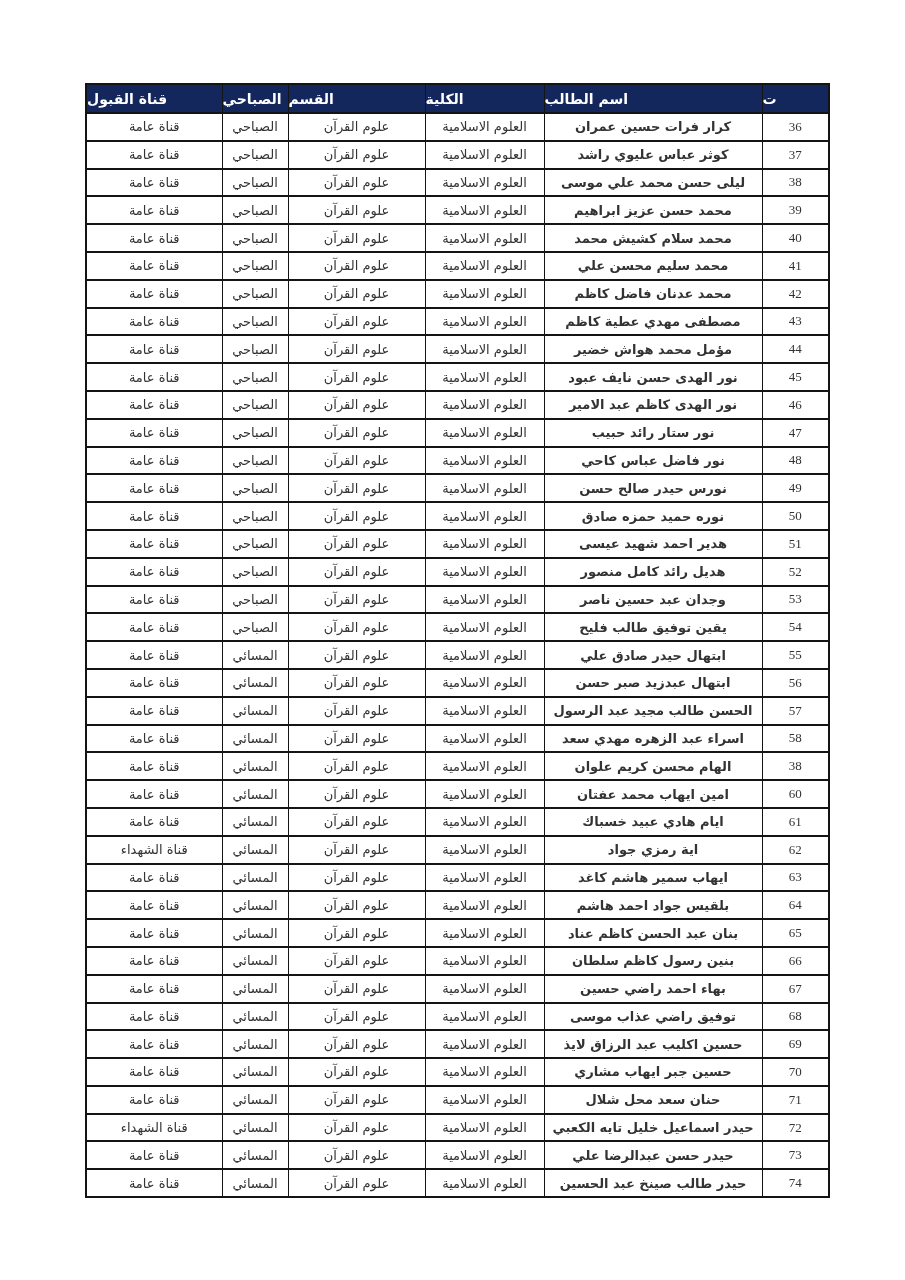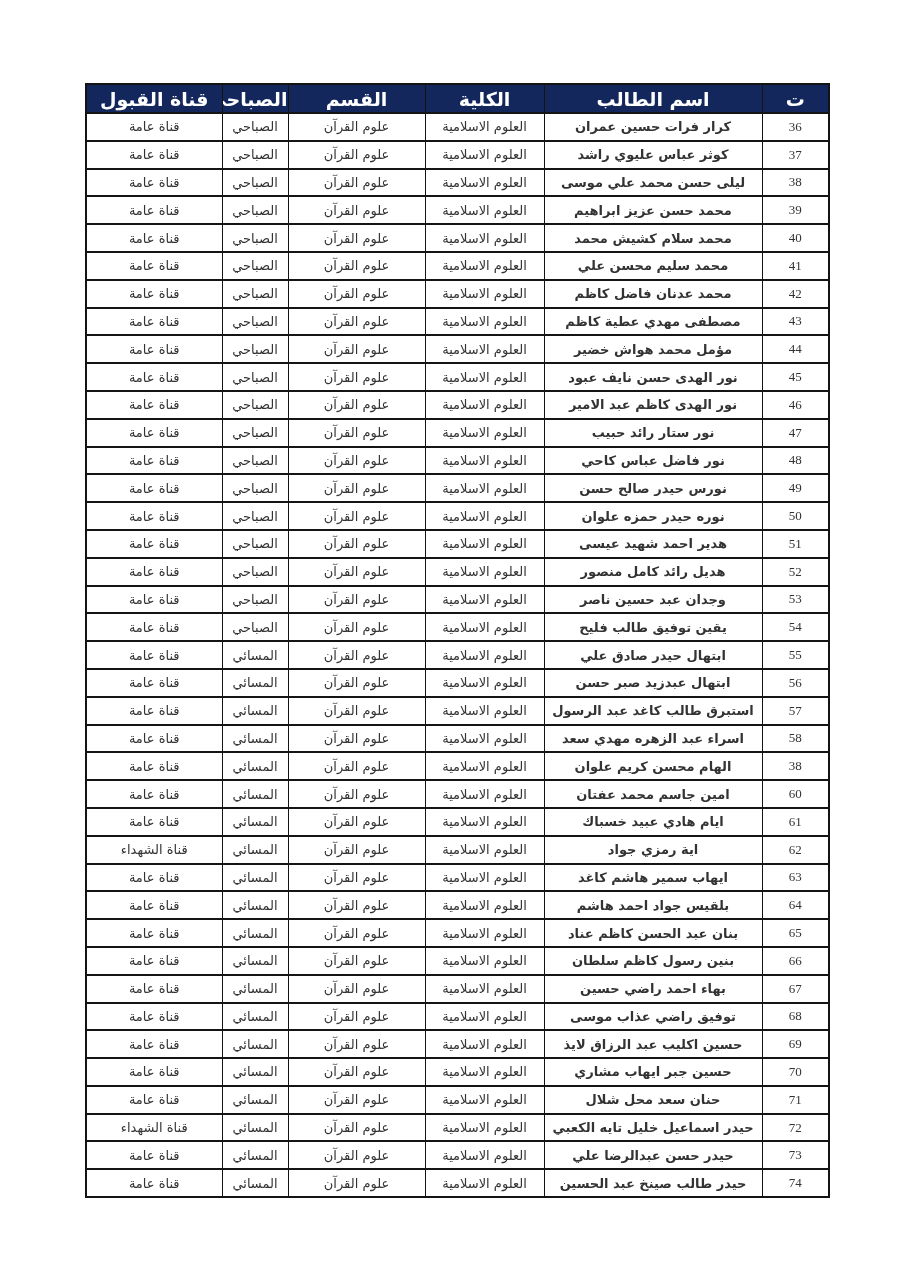--- a/index.html
+++ b/index.html
@@ -31,23 +31,23 @@
     border-top-width: 2px;
     border-bottom-width: 2px;
     overflow: hidden;
     white-space: nowrap;
     padding: 0;
   }
   table.doc-table th {
     background: var(--header-bg, #14275d);
     color: var(--header-text, #ffffff);
     font-weight: bold;
-    font-size: 19px;
+    font-size: 14px;
     height: 27px;
-    text-align: center;
+    text-align: left;
     vertical-align: middle;
   }
   table.doc-table td {
     height: 25.8px;
     font-size: 13px;
     color: var(--body-text, #333333);
     background: #ffffff;
     text-align: center;
     vertical-align: middle;
   }
@@ -200,21 +200,21 @@
         <tr>
           <td class="col-no">49</td>
           <td class="col-name">نورس حيدر صالح حسن</td>
           <td class="col-college">العلوم الاسلامية</td>
           <td class="col-dept">علوم القرآن</td>
           <td class="col-study">الصباحي</td>
           <td class="col-channel">قناة عامة</td>
         </tr>
         <tr>
           <td class="col-no">50</td>
-          <td class="col-name">نوره حيدر حمزه علوان</td>
+          <td class="col-name">نوره حميد حمزه صادق</td>
           <td class="col-college">العلوم الاسلامية</td>
           <td class="col-dept">علوم القرآن</td>
           <td class="col-study">الصباحي</td>
           <td class="col-channel">قناة عامة</td>
         </tr>
         <tr>
           <td class="col-no">51</td>
           <td class="col-name">هدير احمد شهيد عيسى</td>
           <td class="col-college">العلوم الاسلامية</td>
           <td class="col-dept">علوم القرآن</td>
@@ -256,21 +256,21 @@
         <tr>
           <td class="col-no">56</td>
           <td class="col-name">ابتهال عبدزيد صبر حسن</td>
           <td class="col-college">العلوم الاسلامية</td>
           <td class="col-dept">علوم القرآن</td>
           <td class="col-study">المسائي</td>
           <td class="col-channel">قناة عامة</td>
         </tr>
         <tr>
           <td class="col-no">57</td>
-          <td class="col-name">استبرق طالب كاغد عبد الرسول</td>
+          <td class="col-name">الحسن طالب مجيد عبد الرسول</td>
           <td class="col-college">العلوم الاسلامية</td>
           <td class="col-dept">علوم القرآن</td>
           <td class="col-study">المسائي</td>
           <td class="col-channel">قناة عامة</td>
         </tr>
         <tr>
           <td class="col-no">58</td>
           <td class="col-name">اسراء عبد الزهره مهدي سعد</td>
           <td class="col-college">العلوم الاسلامية</td>
           <td class="col-dept">علوم القرآن</td>
@@ -280,21 +280,21 @@
         <tr>
           <td class="col-no">38</td>
           <td class="col-name">الهام محسن كريم علوان</td>
           <td class="col-college">العلوم الاسلامية</td>
           <td class="col-dept">علوم القرآن</td>
           <td class="col-study">المسائي</td>
           <td class="col-channel">قناة عامة</td>
         </tr>
         <tr>
           <td class="col-no">60</td>
-          <td class="col-name">امين جاسم محمد عفتان</td>
+          <td class="col-name">امين ايهاب محمد عفتان</td>
           <td class="col-college">العلوم الاسلامية</td>
           <td class="col-dept">علوم القرآن</td>
           <td class="col-study">المسائي</td>
           <td class="col-channel">قناة عامة</td>
         </tr>
         <tr>
           <td class="col-no">61</td>
           <td class="col-name">ايام هادي عبيد خسباك</td>
           <td class="col-college">العلوم الاسلامية</td>
           <td class="col-dept">علوم القرآن</td>

